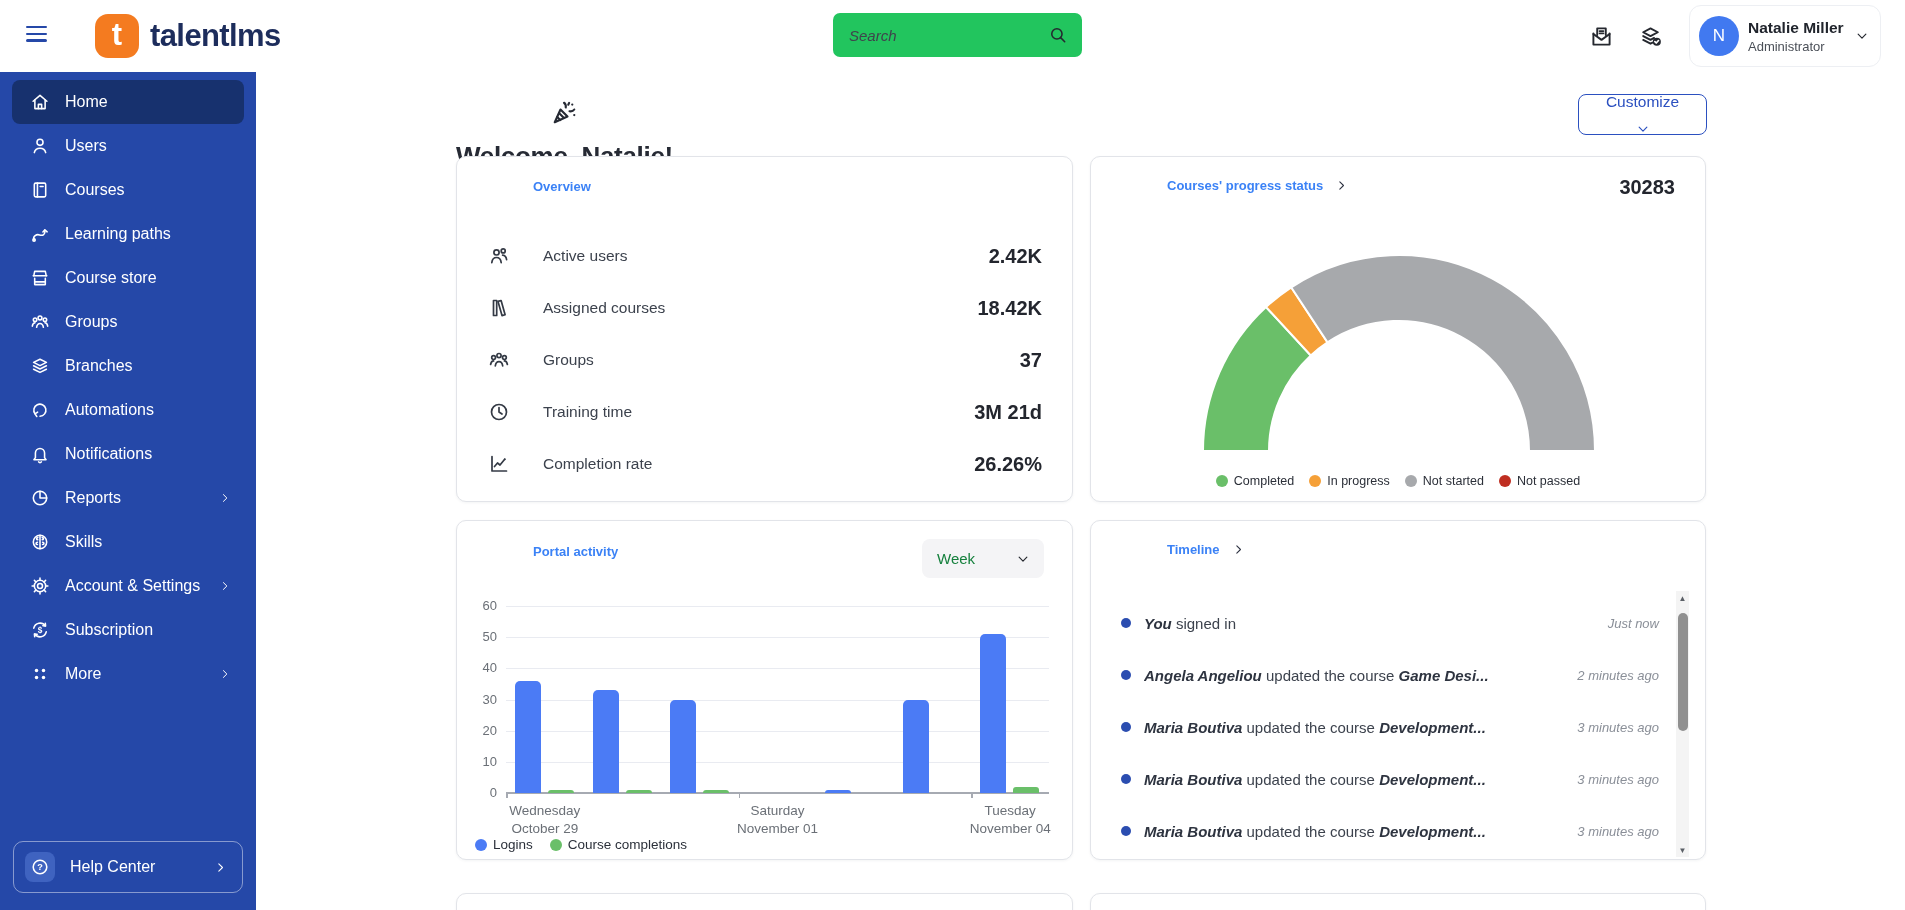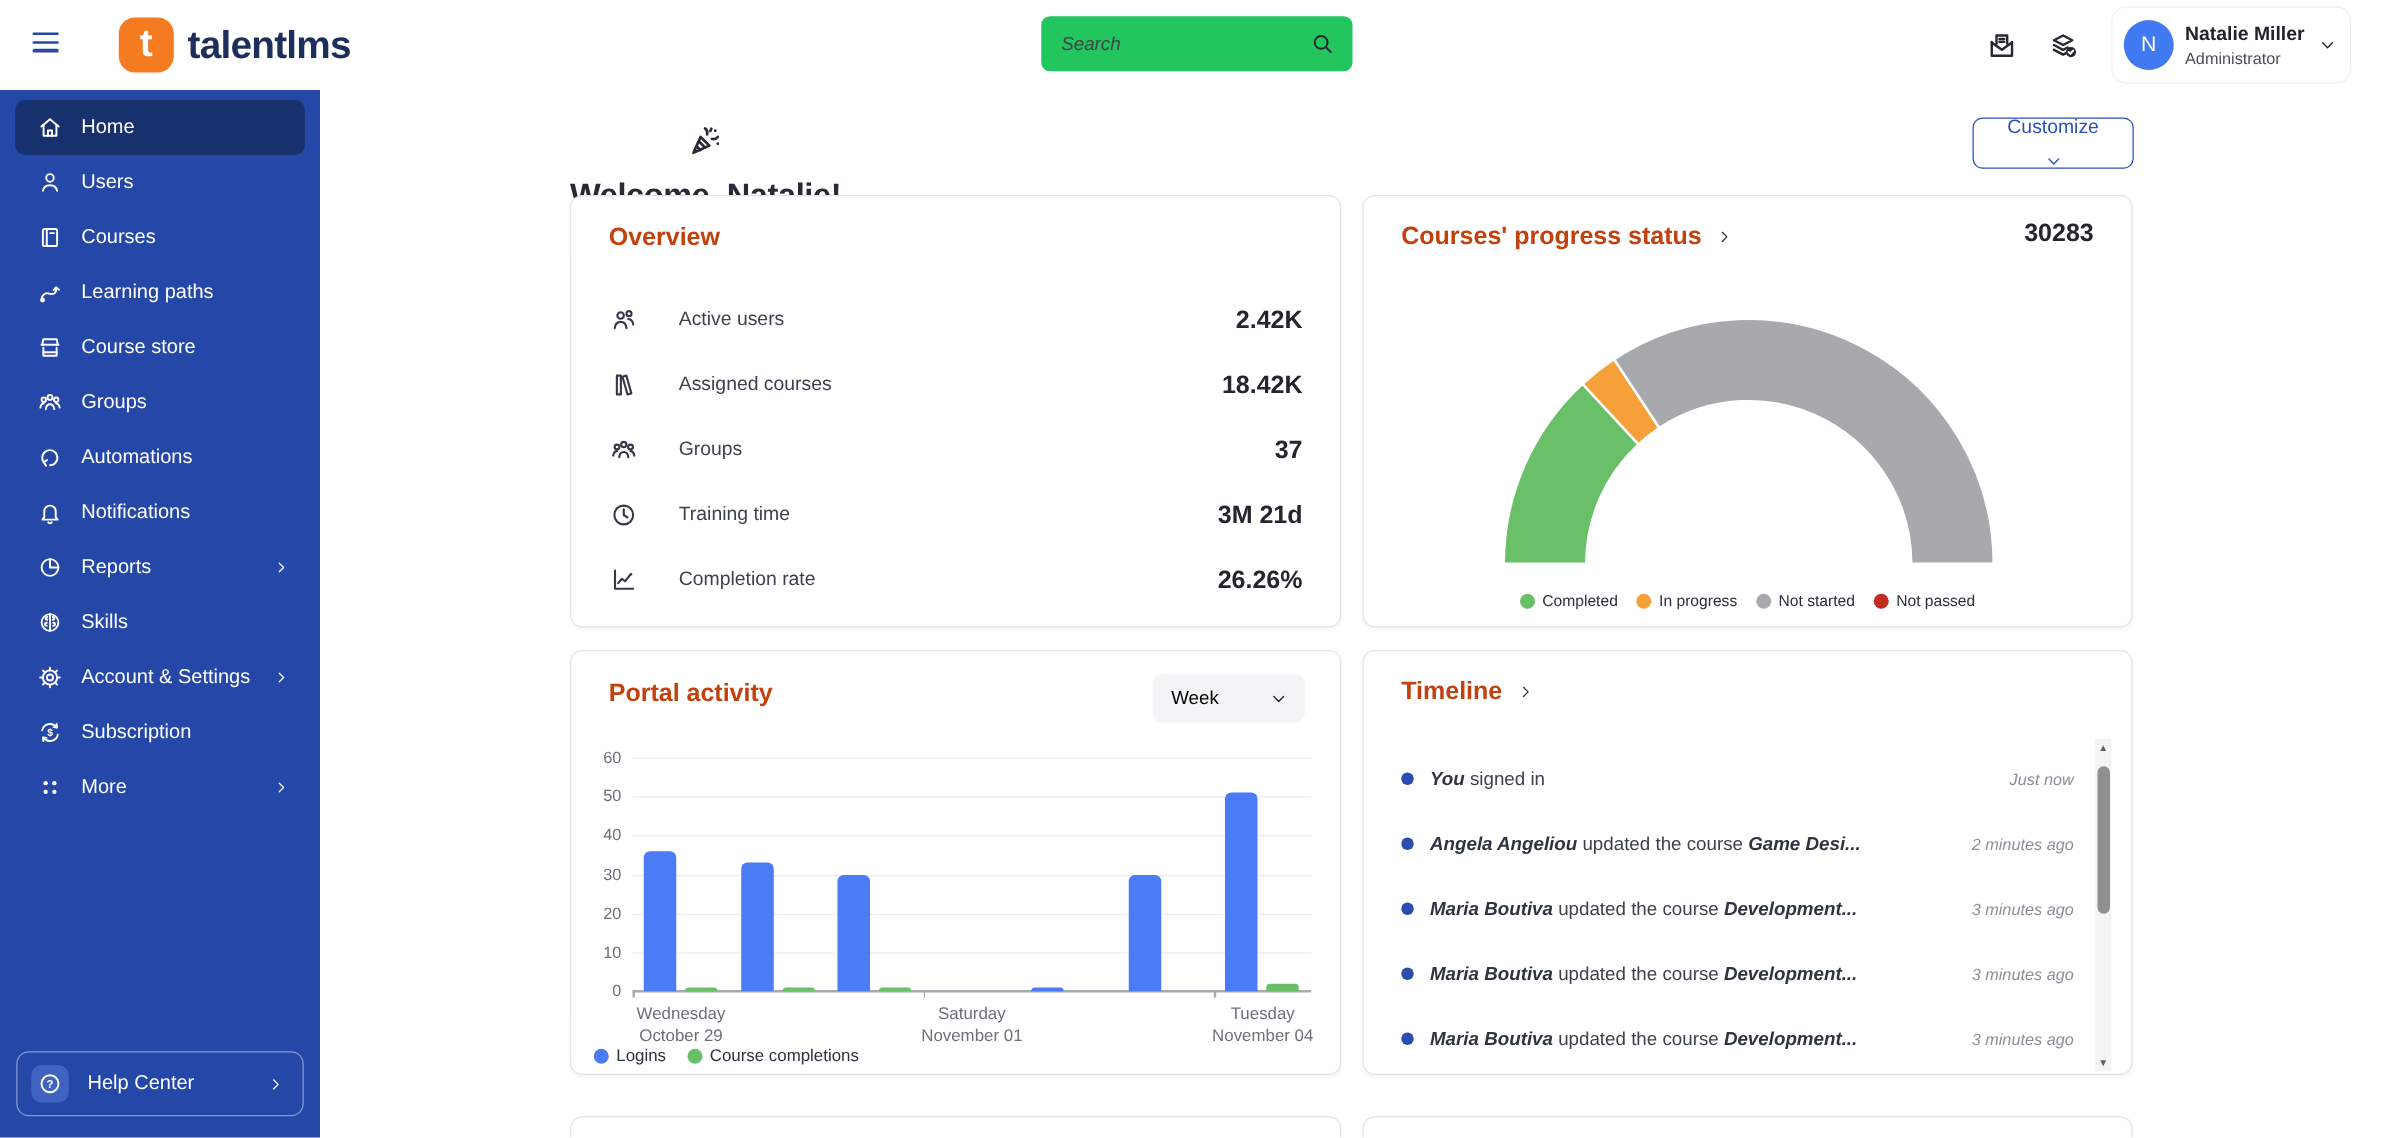--- a/index.html
+++ b/index.html
@@ -45,39 +45,39 @@
   .cz-chev { width:16px; height:16px; }
 
   .card { position:absolute; background:#fff; border:1px solid #e2e4e9; border-radius:10px; box-shadow:0 1px 3px rgba(20,30,60,.05); }
   #card-overview { left:200px; top:84px;  width:617px; height:346px; }
   #card-progress { left:834px; top:84px;  width:616px; height:346px; }
   #card-activity { left:200px; top:448px; width:617px; height:340px; }
   #card-timeline { left:834px; top:448px; width:616px; height:340px; }
   #card-partial-left  { left:200px; top:821px; width:617px; height:60px; }
   #card-partial-right { left:834px; top:821px; width:616px; height:60px; }
 
-  .card-title { font-size:20px; font-weight:bold; color:#c2410c; }
+  .card-title { font-size:13px; font-weight:bold; color:#3b82f6;margin-left:46px; }
   .card-head { position:absolute; left:30px; top:21px; display:flex; align-items:center; gap:11px; cursor:pointer; }
   .hd-chev { width:15px; height:15px; color:#2c3140; }
 
   
   .stat-row { position:absolute; left:30px; right:30px; height:28px; display:flex; align-items:center; }
   .stat-icon { width:24px; height:24px; color:#343a45; flex:none; }
   .stat-label { margin-left:32px; font-size:15.5px; color:#3c424d; }
   .stat-value { margin-left:auto; font-size:20px; font-weight:bold; color:#23262e; }
 
   
   .progress-total { position:absolute; right:30px; top:19px; font-size:20px; font-weight:bold; color:#23262e; }
   #gauge { position:absolute; left:0; top:0; width:616px; height:330px; }
   .gauge-legend { position:absolute; left:0; right:0; top:317px; display:flex; justify-content:center; gap:15px; }
   .legend-item { display:flex; align-items:center; gap:6px; font-size:12.5px; color:#2b2f38; white-space:nowrap; }
   .legend-dot { width:12px; height:12px; border-radius:50%; flex:none; }
 
   
-  .week-select { position:absolute; right:28px; top:18px; width:122px; height:39px; background:#f4f4f6; border-radius:8px; display:flex; align-items:center; padding:0 13px 0 15px; font-size:15px; color:#000000; cursor:pointer; border:0; }
+  .week-select { position:absolute; right:28px; top:18px; width:122px; height:39px; background:#f4f4f6; border-radius:8px; display:flex; align-items:center; padding:0 13px 0 15px; font-size:15px; color:#15803d; cursor:pointer; border:0; }
   .wk-chev { margin-left:auto; width:16px; height:16px; color:#25282f; }
   .plot { position:absolute; left:49px; top:85px; width:543px; height:187px; }
   .gridline { position:absolute; left:0; right:0; height:1px; background:#e9ebf1; }
   .gridline.baseline { height:2px; background:#a6aab2; }
   .ytick-label { position:absolute; left:-45px; width:36px; text-align:right; font-size:13px; color:#6b7077; }
   .bar { position:absolute; bottom:0; }
   .axis-tick { position:absolute; top:187px; width:1.5px; height:5px; background:#a6aab2; }
   .xlabel { position:absolute; top:196px; width:150px; text-align:center; font-size:13.5px; color:#6b7077; line-height:1.35; }
   .activity-legend { position:absolute; left:18px; top:316px; display:flex; gap:17px; }
   .activity-legend .legend-item { font-size:13.5px; color:#2b303a; }
@@ -204,20 +204,30 @@
             <circle cx="6.6" cy="9.6" r="1.9"></circle>
             <circle cx="17.4" cy="9.6" r="1.9"></circle>
             <path d="M3.6 16.5c.4-2.3 1.7-3.6 3-3.6M20.4 16.5c-.4-2.3-1.7-3.6-3-3.6M8.3 17.8c.4-2.7 1.9-4.2 3.7-4.2s3.3 1.5 3.7 4.2"></path>
           </svg>
         </span>
                  <span class="side-label">Groups</span>
                  </div>
       <div class="side-item">
         <span class="side-icon">
           <svg viewBox="0 0 24 24" fill="none" stroke="currentColor" stroke-width="1.7" stroke-linecap="round" stroke-linejoin="round">
+            <path d="M12 4.6 19 8.1 12 11.6 5 8.1Z"></path>
+            <path d="M5 11.8l7 3.5 7-3.5"></path>
+            <path d="M5 15.5l7 3.5 7-3.5"></path>
+          </svg>
+        </span>
+                 <span class="side-label">Branches</span>
+                 </div>
+      <div class="side-item">
+        <span class="side-icon">
+          <svg viewBox="0 0 24 24" fill="none" stroke="currentColor" stroke-width="1.7" stroke-linecap="round" stroke-linejoin="round">
             <path d="M6.6 16.2A6.6 6.6 0 1 1 12 18.8"></path>
             <path d="M9.4 14.3 6.6 16.2l1.9 2.9"></path>
           </svg>
         </span>
                  <span class="side-label">Automations</span>
                  </div>
       <div class="side-item">
         <span class="side-icon">
           <svg viewBox="0 0 24 24" fill="none" stroke="currentColor" stroke-width="1.7" stroke-linecap="round" stroke-linejoin="round">
             <path d="M7 16v-5a5 5 0 0 1 10 0v5l1.6 2.2H5.4Z"></path>

